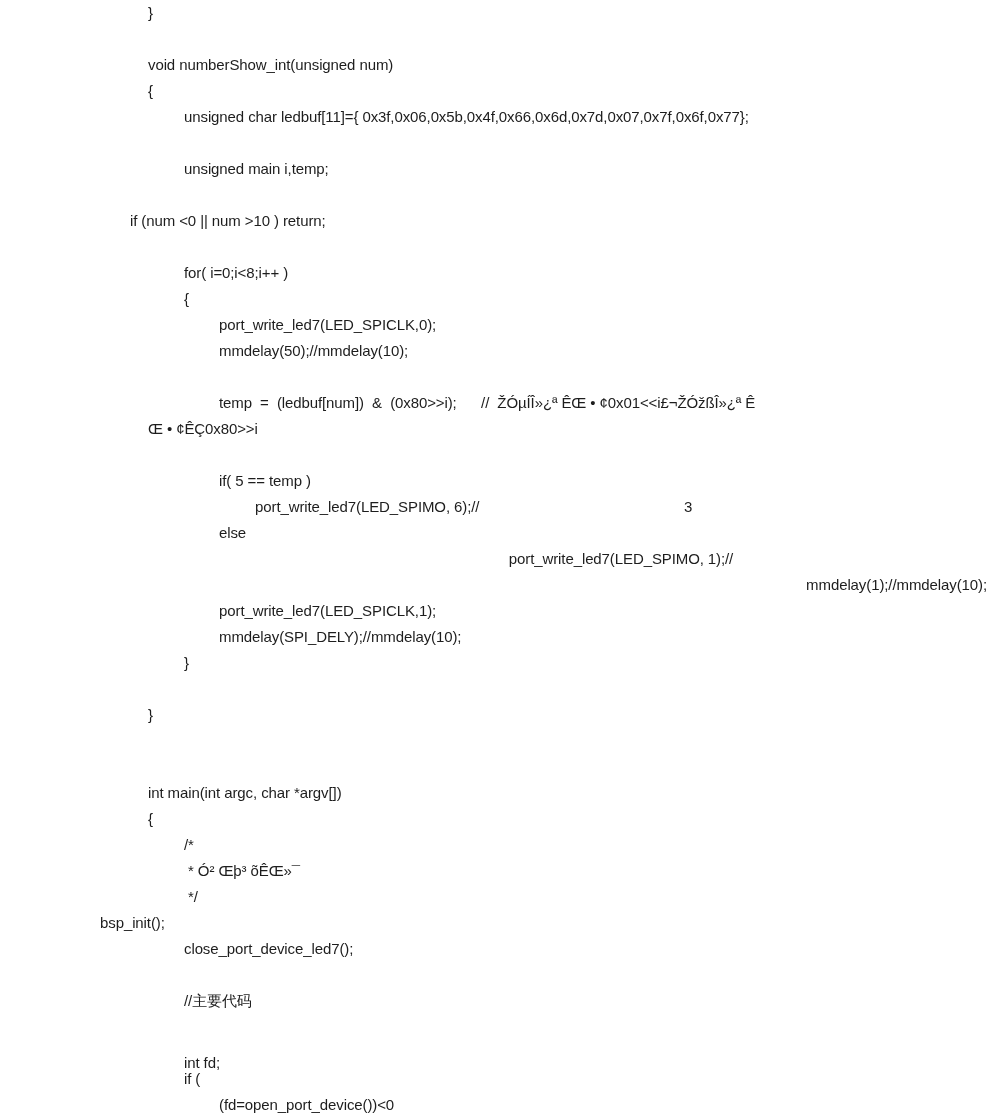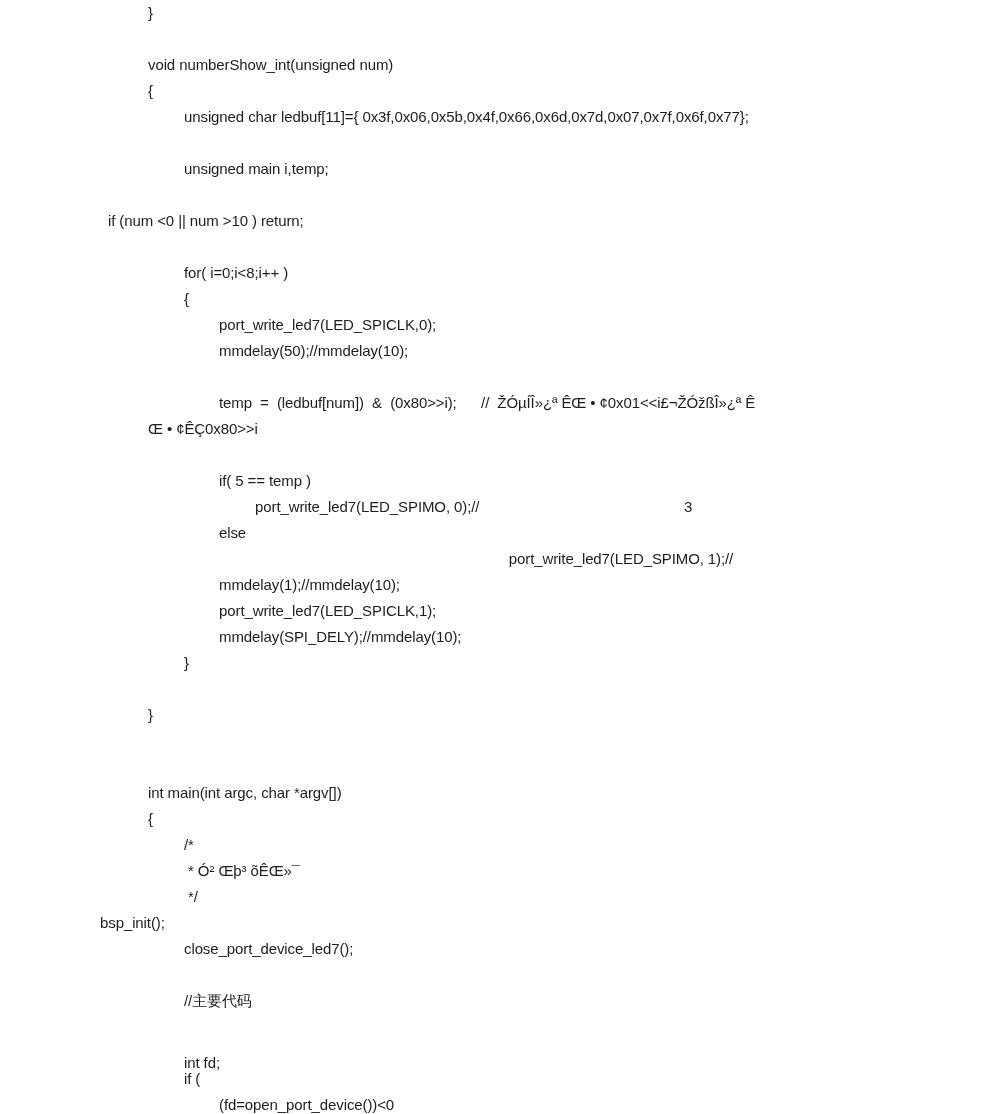--- a/index.html
+++ b/index.html
@@ -49,35 +49,35 @@
 <main class="page">
   <div id="code" class="code-block">
       <div class="code-line" style="height: 26px;"><span class="code-text" style="padding-left: 148px; display: inline-block;">}</span></div>
       <div class="code-line" style="height: 26px;"></div>
       <div class="code-line" style="height: 26px;"><span class="code-text" style="padding-left: 148px; display: inline-block;">void numberShow_int(unsigned num)</span></div>
       <div class="code-line" style="height: 26px;"><span class="code-text" style="padding-left: 148px; display: inline-block;">{</span></div>
       <div class="code-line" style="height: 26px;"><span class="code-text" style="padding-left: 184px; display: inline-block;">unsigned char ledbuf[11]={ 0x3f,0x06,0x5b,0x4f,0x66,0x6d,0x7d,0x07,0x7f,0x6f,0x77};</span></div>
       <div class="code-line" style="height: 26px;"></div>
       <div class="code-line" style="height: 26px;"><span class="code-text" style="padding-left: 184px; display: inline-block;">unsigned main i,temp;</span></div>
       <div class="code-line" style="height: 26px;"></div>
-      <div class="code-line" style="height: 26px;"><span class="code-text" style="padding-left: 108px; display: inline-block;">if (num &lt;0 || num &gt;10 ) return;</span></div>
+      <div class="code-line" style="height: 26px;"><span class="code-text" style="padding-left: 85px; display: inline-block; margin-left: 45px;">if (num &lt;0 || num &gt;10 ) return;</span></div>
       <div class="code-line" style="height: 26px;"></div>
       <div class="code-line" style="height: 26px;"><span class="code-text" style="padding-left: 184px; display: inline-block;">for( i=0;i&lt;8;i++ )</span></div>
       <div class="code-line" style="height: 26px;"><span class="code-text" style="padding-left: 184px; display: inline-block;">{</span></div>
       <div class="code-line" style="height: 26px;"><span class="code-text" style="padding-left: 219px; display: inline-block;">port_write_led7(LED_SPICLK,0);</span></div>
       <div class="code-line" style="height: 26px;"><span class="code-text" style="padding-left: 219px; display: inline-block;">mmdelay(50);//mmdelay(10);</span></div>
       <div class="code-line" style="height: 26px;"></div>
       <div class="code-line" style="height: 26px;"><span class="code-text" style="padding-left: 219px; display: inline-block;">temp  =  (ledbuf[num])  &amp;  (0x80&gt;&gt;i);      //  ŽÓµÍÎ»¿ª ÊŒ • ¢0x01&lt;&lt;i£¬ŽÓžßÎ»¿ª Ê</span></div>
       <div class="code-line" style="height: 26px;"><span class="code-text" style="padding-left: 148px; display: inline-block;">Œ • ¢ÊÇ0x80&gt;&gt;i</span></div>
       <div class="code-line" style="height: 26px;"></div>
       <div class="code-line" style="height: 26px;"><span class="code-text" style="padding-left: 219px; display: inline-block;">if( 5 == temp )</span></div>
-      <div class="code-line" style="height: 26px;"><span class="code-text" style="padding-left: 255px; display: inline-block;">port_write_led7(LED_SPIMO, 0);//</span><span class="float-note" style="left: 684px;">3</span></div>
+      <div class="code-line" style="height: 26px;"><span class="code-text" style="padding-left: 255px; display: inline-block;">port_write_led7(LED_SPIMO, 6);//</span><span class="float-note" style="left: 684px;">3</span></div>
       <div class="code-line" style="height: 26px;"><span class="code-text" style="padding-left: 219px; display: inline-block;">else</span></div>
       <div class="code-line" style="height: 26px; text-align: center;"><span class="code-text" style="padding-left: 255px; display: inline-block;">port_write_led7(LED_SPIMO, 1);//</span></div>
-      <div class="code-line" style="height: 26px;"><span class="code-text" style="padding-left: 219px; display: inline-block;">mmdelay(1);//mmdelay(10);</span></div>
+      <div class="code-line" style="height: 26px; text-align: right;"><span class="code-text" style="padding-left: 219px; display: inline-block;">mmdelay(1);//mmdelay(10);</span></div>
       <div class="code-line" style="height: 26px;"><span class="code-text" style="padding-left: 219px; display: inline-block;">port_write_led7(LED_SPICLK,1);</span></div>
       <div class="code-line" style="height: 26px;"><span class="code-text" style="padding-left: 219px; display: inline-block;">mmdelay(SPI_DELY);//mmdelay(10);</span></div>
       <div class="code-line" style="height: 26px;"><span class="code-text" style="padding-left: 184px; display: inline-block;">}</span></div>
       <div class="code-line" style="height: 26px;"></div>
       <div class="code-line" style="height: 26px;"><span class="code-text" style="padding-left: 148px; display: inline-block;">}</span></div>
       <div class="code-line" style="height: 26px;"></div>
       <div class="code-line" style="height: 26px;"></div>
       <div class="code-line" style="height: 26px;"><span class="code-text" style="padding-left: 148px; display: inline-block;">int main(int argc, char *argv[])</span></div>
       <div class="code-line" style="height: 26px;"><span class="code-text" style="padding-left: 148px; display: inline-block;">{</span></div>
       <div class="code-line" style="height: 26px;"><span class="code-text" style="padding-left: 184px; display: inline-block;">/*</span></div>

